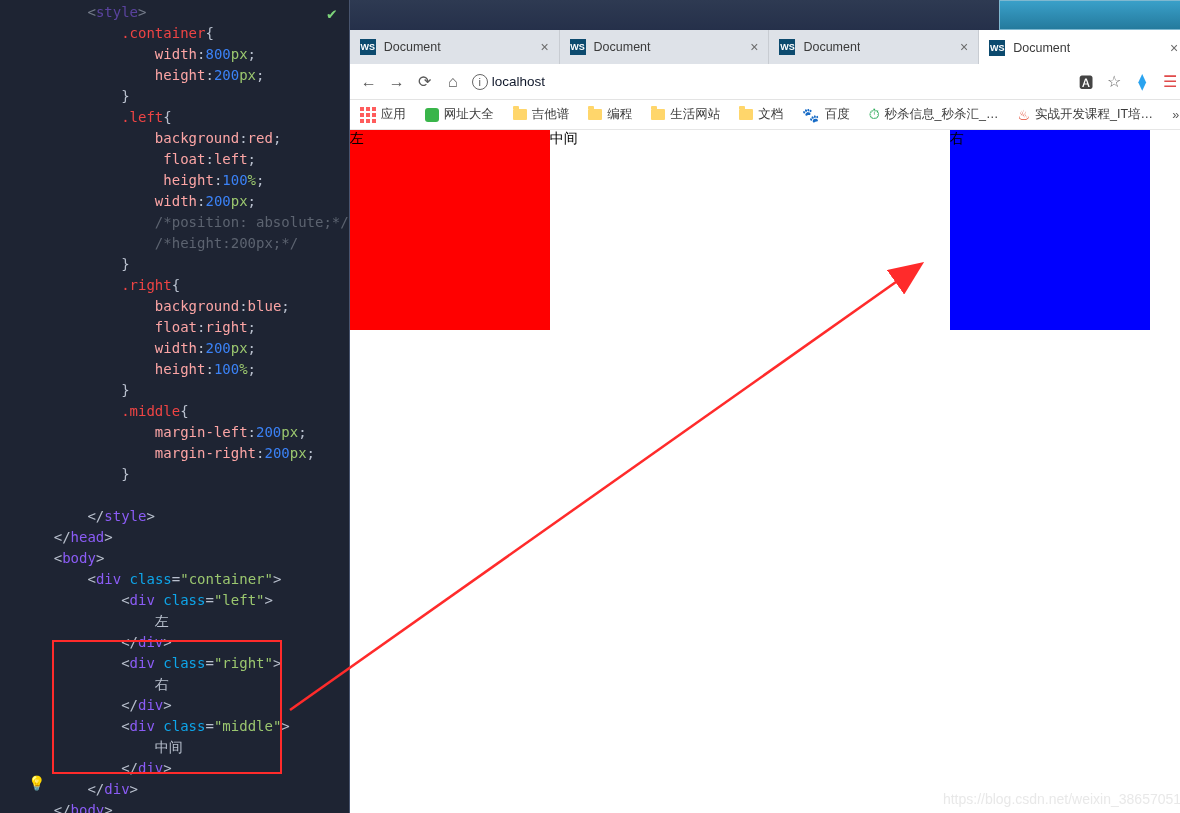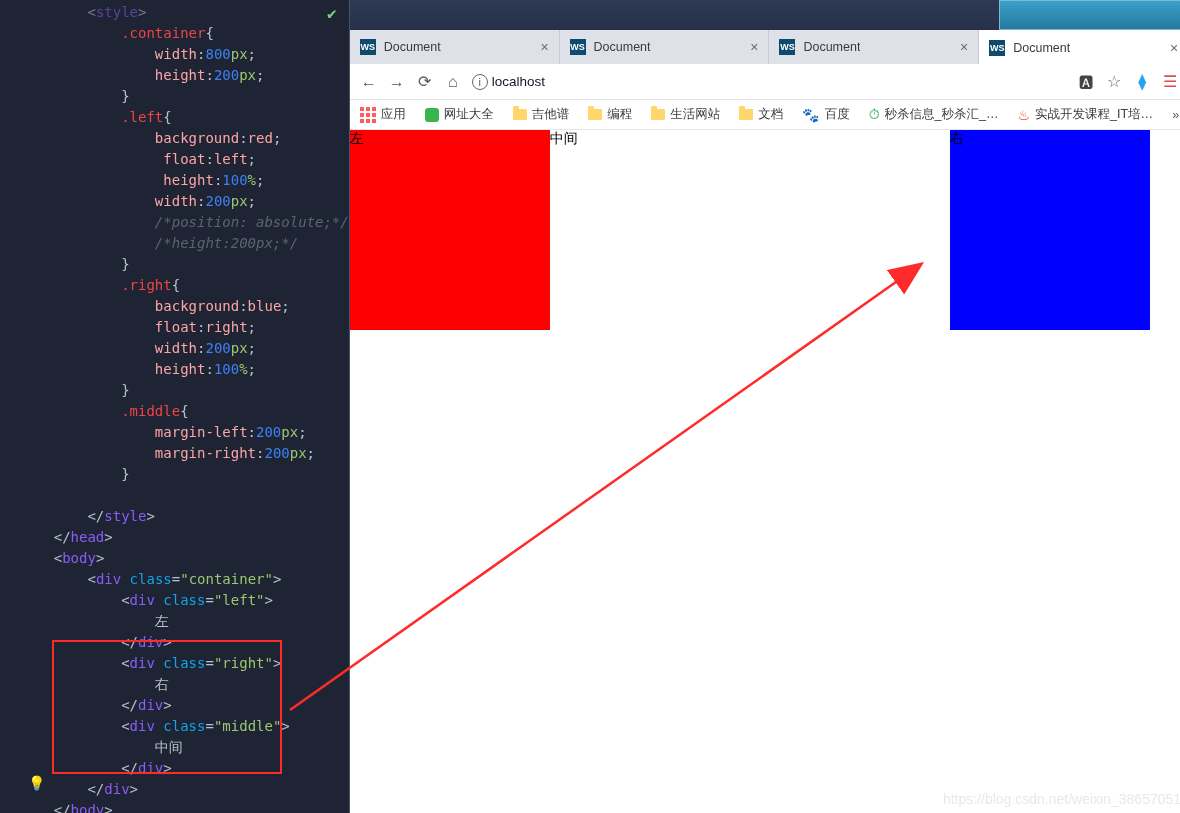--- a/index.html
+++ b/index.html
@@ -9,21 +9,21 @@
 
 .ide{width:356px;background:#1e2433;color:#b9c0ce;position:relative}
 .code{padding:2px 0 0 20px;line-height:21px;white-space:pre}
 .tok-tag{color:#8b5cf6}
 .tok-attr{color:#0ea5e9}
 .tok-str{color:#9bc76f}
 .tok-sel{color:#ef4444}
 .tok-prop{color:#fca5a5}
 .tok-num{color:#3b82f6}
 .tok-unit{color:#9bc76f}
-.tok-cmt{color:#5c6370;font-style:italic}
+.tok-cmt{color:#5c6370;}
 .tok-text{color:#b9c0ce}
 .pun{color:#b9c0ce}
 
 .redbox{position:absolute;border:2px solid #ff2b2b;left:52px;top:640px;width:230px;height:134px;pointer-events:none}
 .check{position:absolute;right:12px;top:4px;color:#7dd37a;font-size:16px}
 .bulb{position:absolute;left:28px;top:775px;color:#f5c518;font-size:14px}
 
 
 .browser{flex:1;background:#fff;display:flex;flex-direction:column;position:relative;border-left:1px solid #48546e}
 .minitb{height:30px;background:linear-gradient(#2e3a52,#25304a);display:flex;align-items:center;padding:0 4px;color:#cfe0ff}

